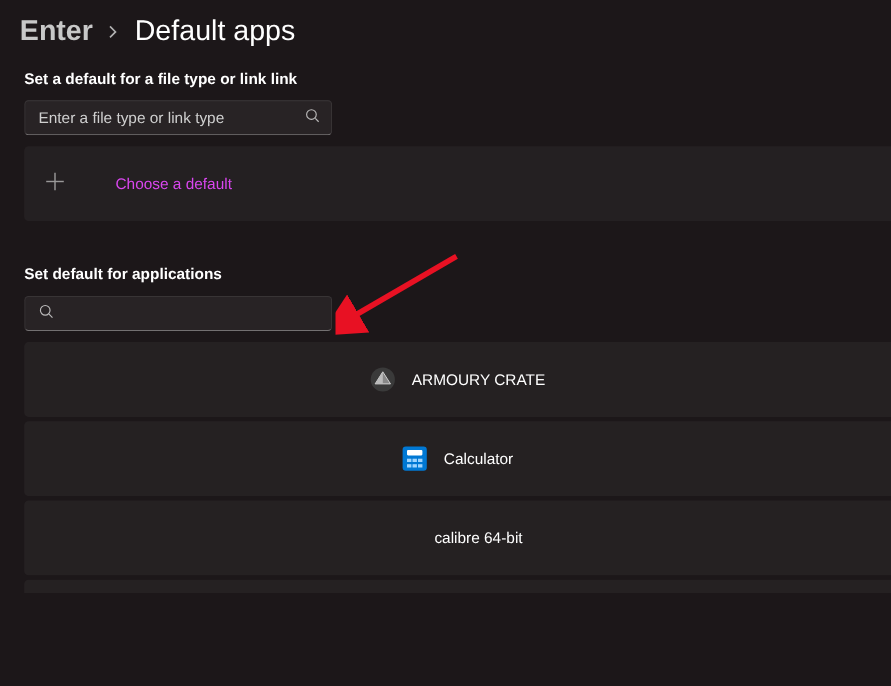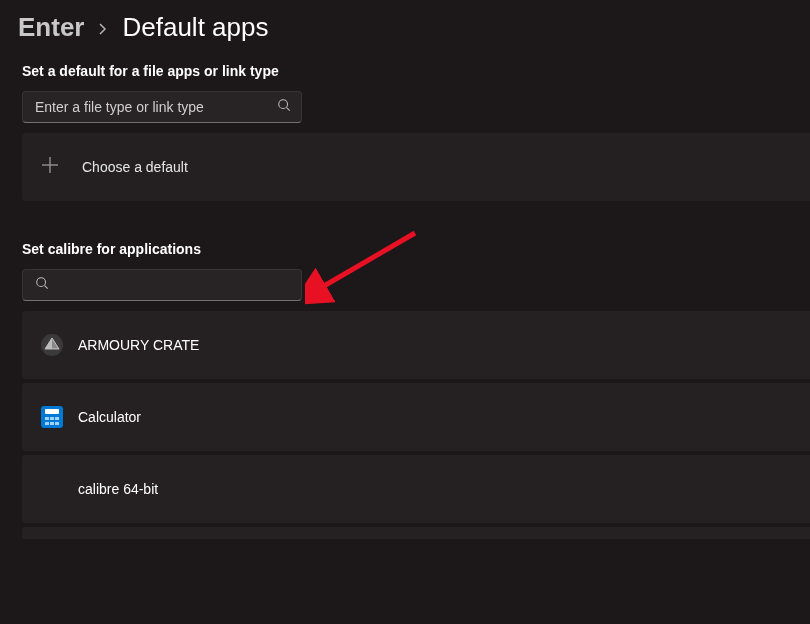--- a/index.html
+++ b/index.html
@@ -83,39 +83,41 @@
       padding: 0 18px;
       gap: 22px;
     }
     .plus-icon {
       width: 20px;
       height: 20px;
       opacity: 0.75;
     }
     .choose-default-label {
       font-size: 14px;
-      color: #e5e5e5;
+      color: #d946ef;
+      margin-left: 23px;
     }
     .section-gap {
       height: 40px;
     }
     .app-list {
       margin-left: 22px;
       display: flex;
       flex-direction: column;
       gap: 4px;
     }
     .app-row {
       height: 68px;
       background: rgba(255,255,255,0.045);
       border-radius: 4px 0 0 4px;
       display: flex;
       align-items: center;
       padding: 0 18px;
       gap: 14px;
+      justify-content: center;
     }
     .app-icon-slot {
       width: 24px;
       height: 24px;
       display: flex;
       align-items: center;
       justify-content: center;
       flex-shrink: 0;
     }
     .app-label {
@@ -142,21 +144,21 @@
 <div class="breadcrumb">
   <span class="breadcrumb-parent">Enter</span>
   <span class="breadcrumb-chevron">
     <svg width="10" height="12" viewBox="0 0 10 12">
         <path d="M2 1 L7 6 L2 11" stroke="#b0b0b0" stroke-width="1.5" fill="none"></path>
       </svg>
   </span>
   <span class="breadcrumb-current">Default apps</span>
 </div>
 
-<div class="section-label">Set a default for a file apps or link type</div>
+<div class="section-label">Set a default for a file type or link link</div>
 
 <div class="search-box">
   <input type="text" placeholder="Enter a file type or link type" style="">
   <span>
     <svg class="search-icon" viewBox="0 0 16 16">
         <circle cx="7" cy="7" r="5" stroke="#e0e0e0" stroke-width="1.2" fill="none"></circle>
         <line x1="11" y1="11" x2="14.5" y2="14.5" stroke="#e0e0e0" stroke-width="1.2"></line>
       </svg>
   </span>
 </div>
@@ -166,21 +168,21 @@
     <svg class="plus-icon" viewBox="0 0 20 20">
         <line x1="10" y1="2" x2="10" y2="18" stroke="#c0c0c0" stroke-width="1.3"></line>
         <line x1="2" y1="10" x2="18" y2="10" stroke="#c0c0c0" stroke-width="1.3"></line>
       </svg>
   </span>
   <span class="choose-default-label">Choose a default</span>
 </div>
 
 <div class="section-gap"></div>
 
-<div class="section-label">Set calibre for applications</div>
+<div class="section-label">Set default for applications</div>
 
 <div class="search-box">
   <span>
     <svg class="search-icon" viewBox="0 0 16 16">
         <circle cx="7" cy="7" r="5" stroke="#e0e0e0" stroke-width="1.2" fill="none"></circle>
         <line x1="11" y1="11" x2="14.5" y2="14.5" stroke="#e0e0e0" stroke-width="1.2"></line>
       </svg>
   </span>
 </div>
 

